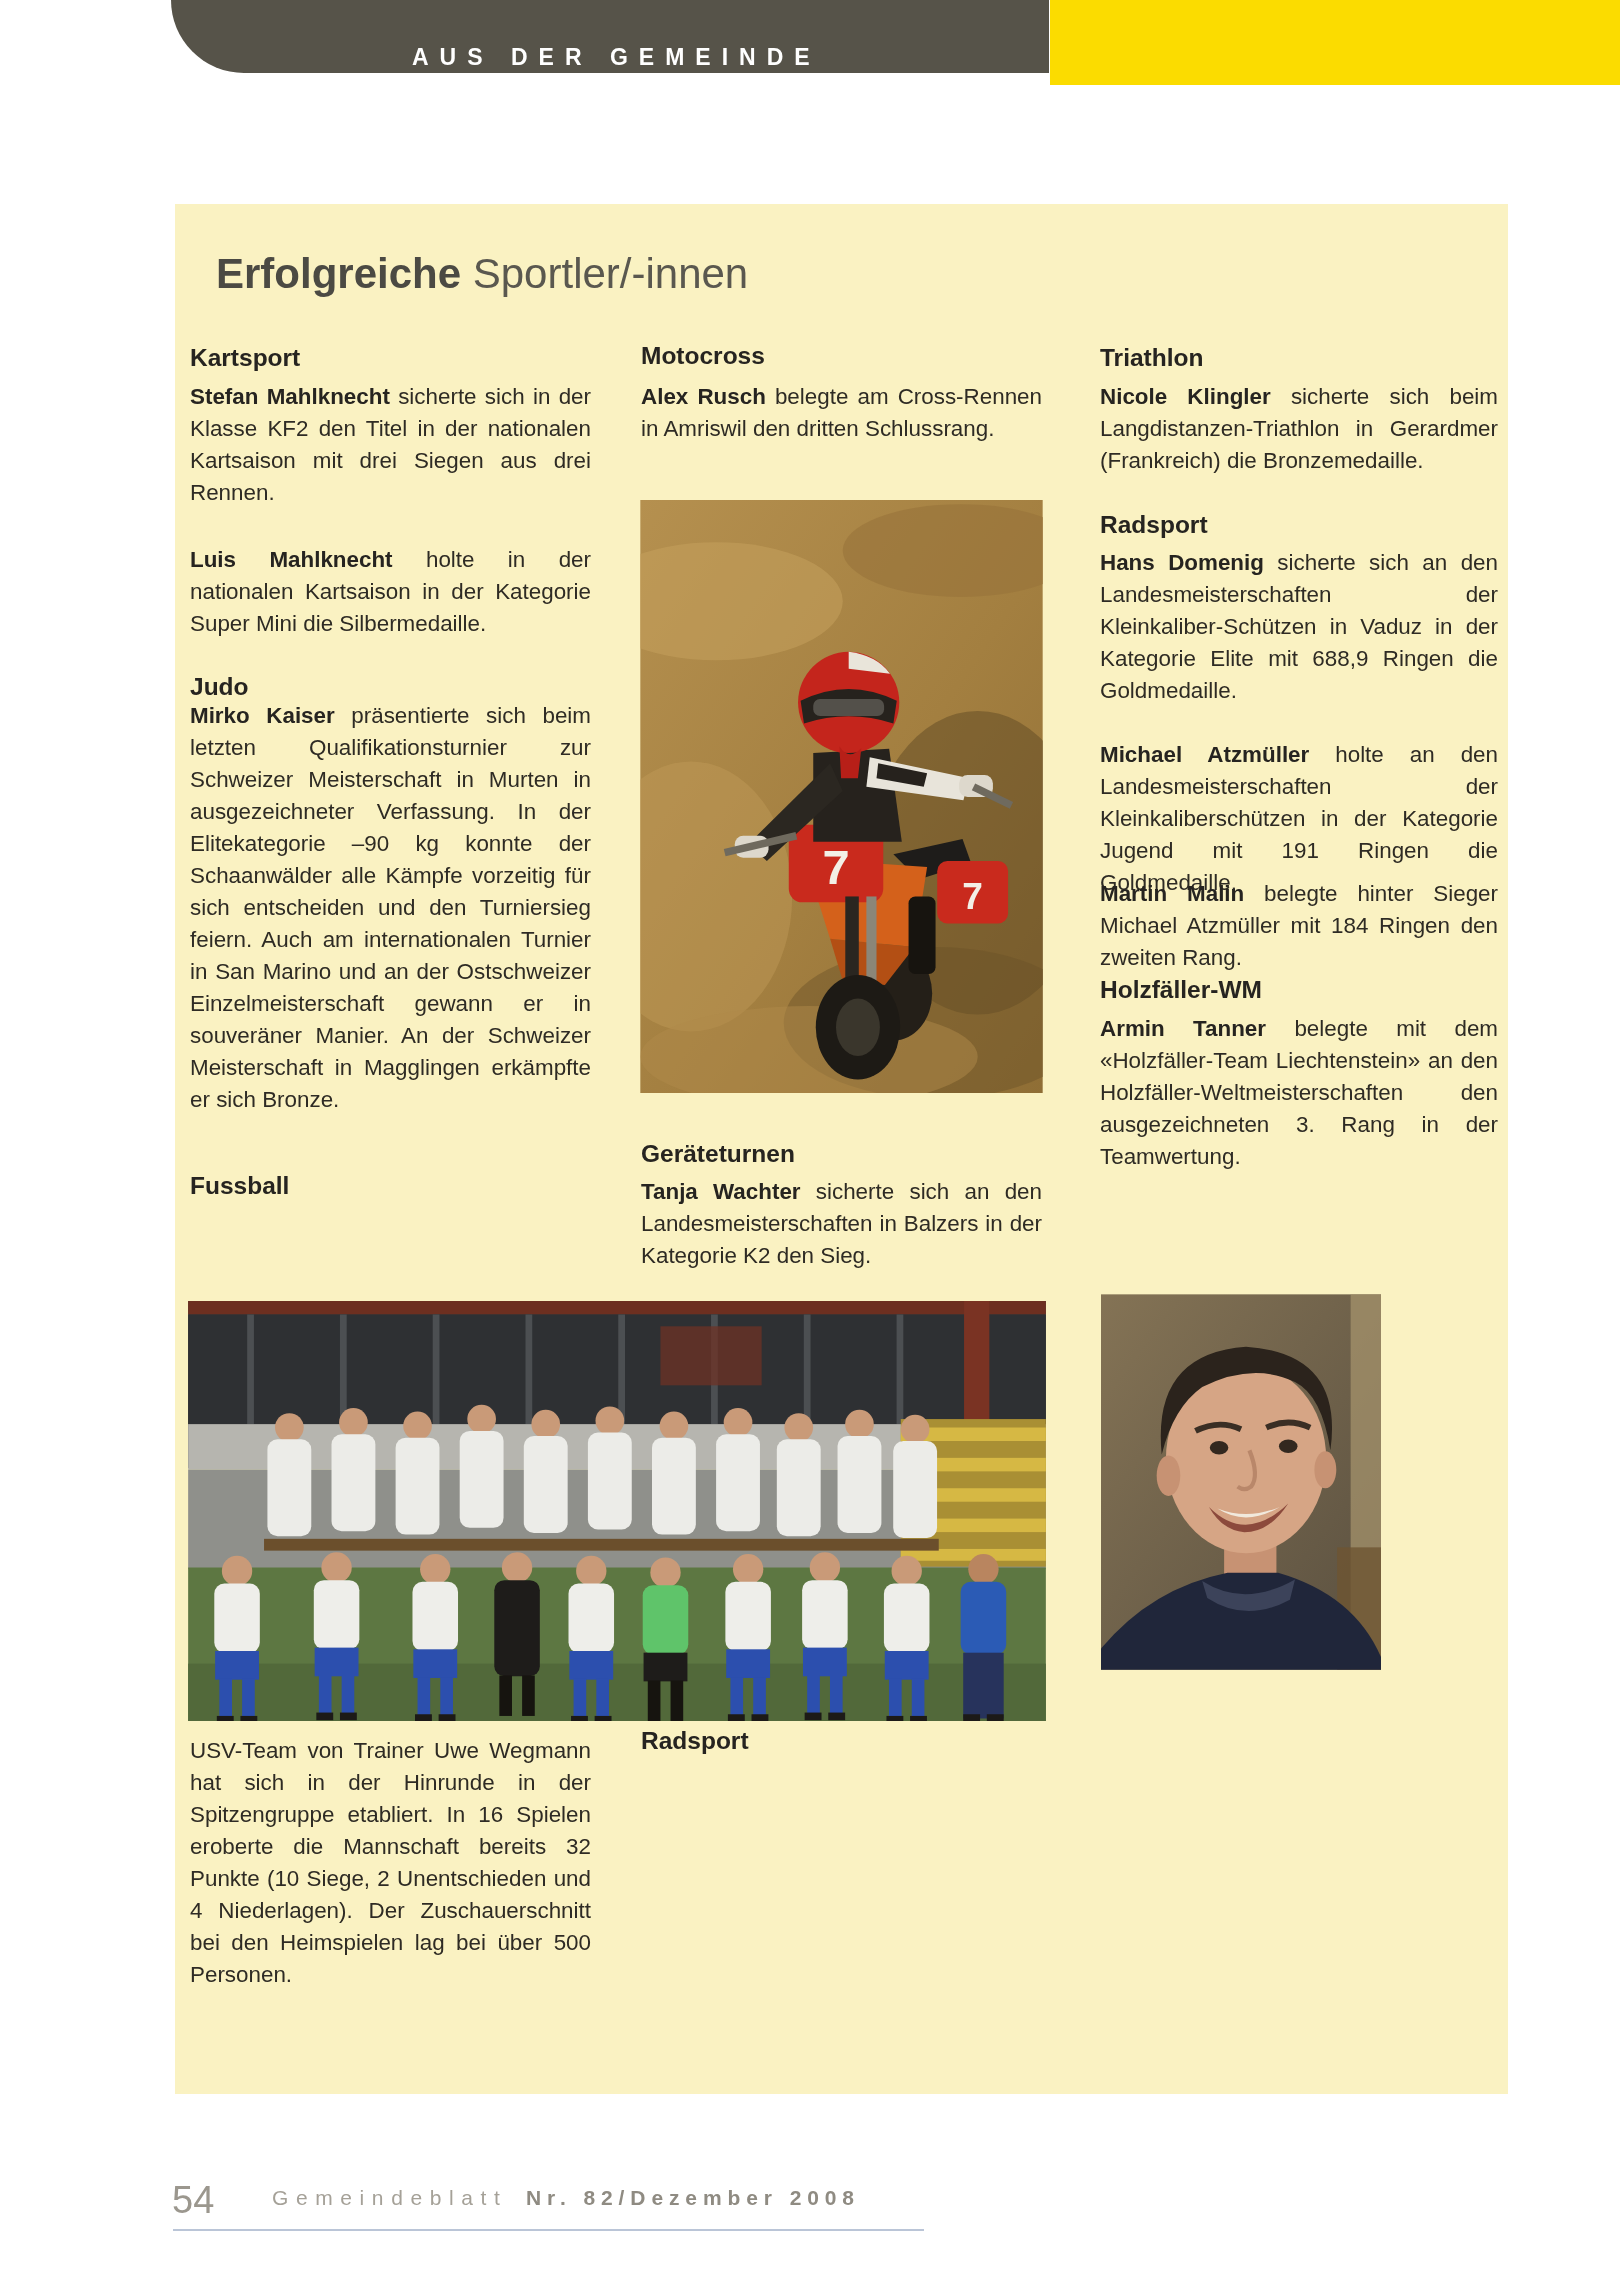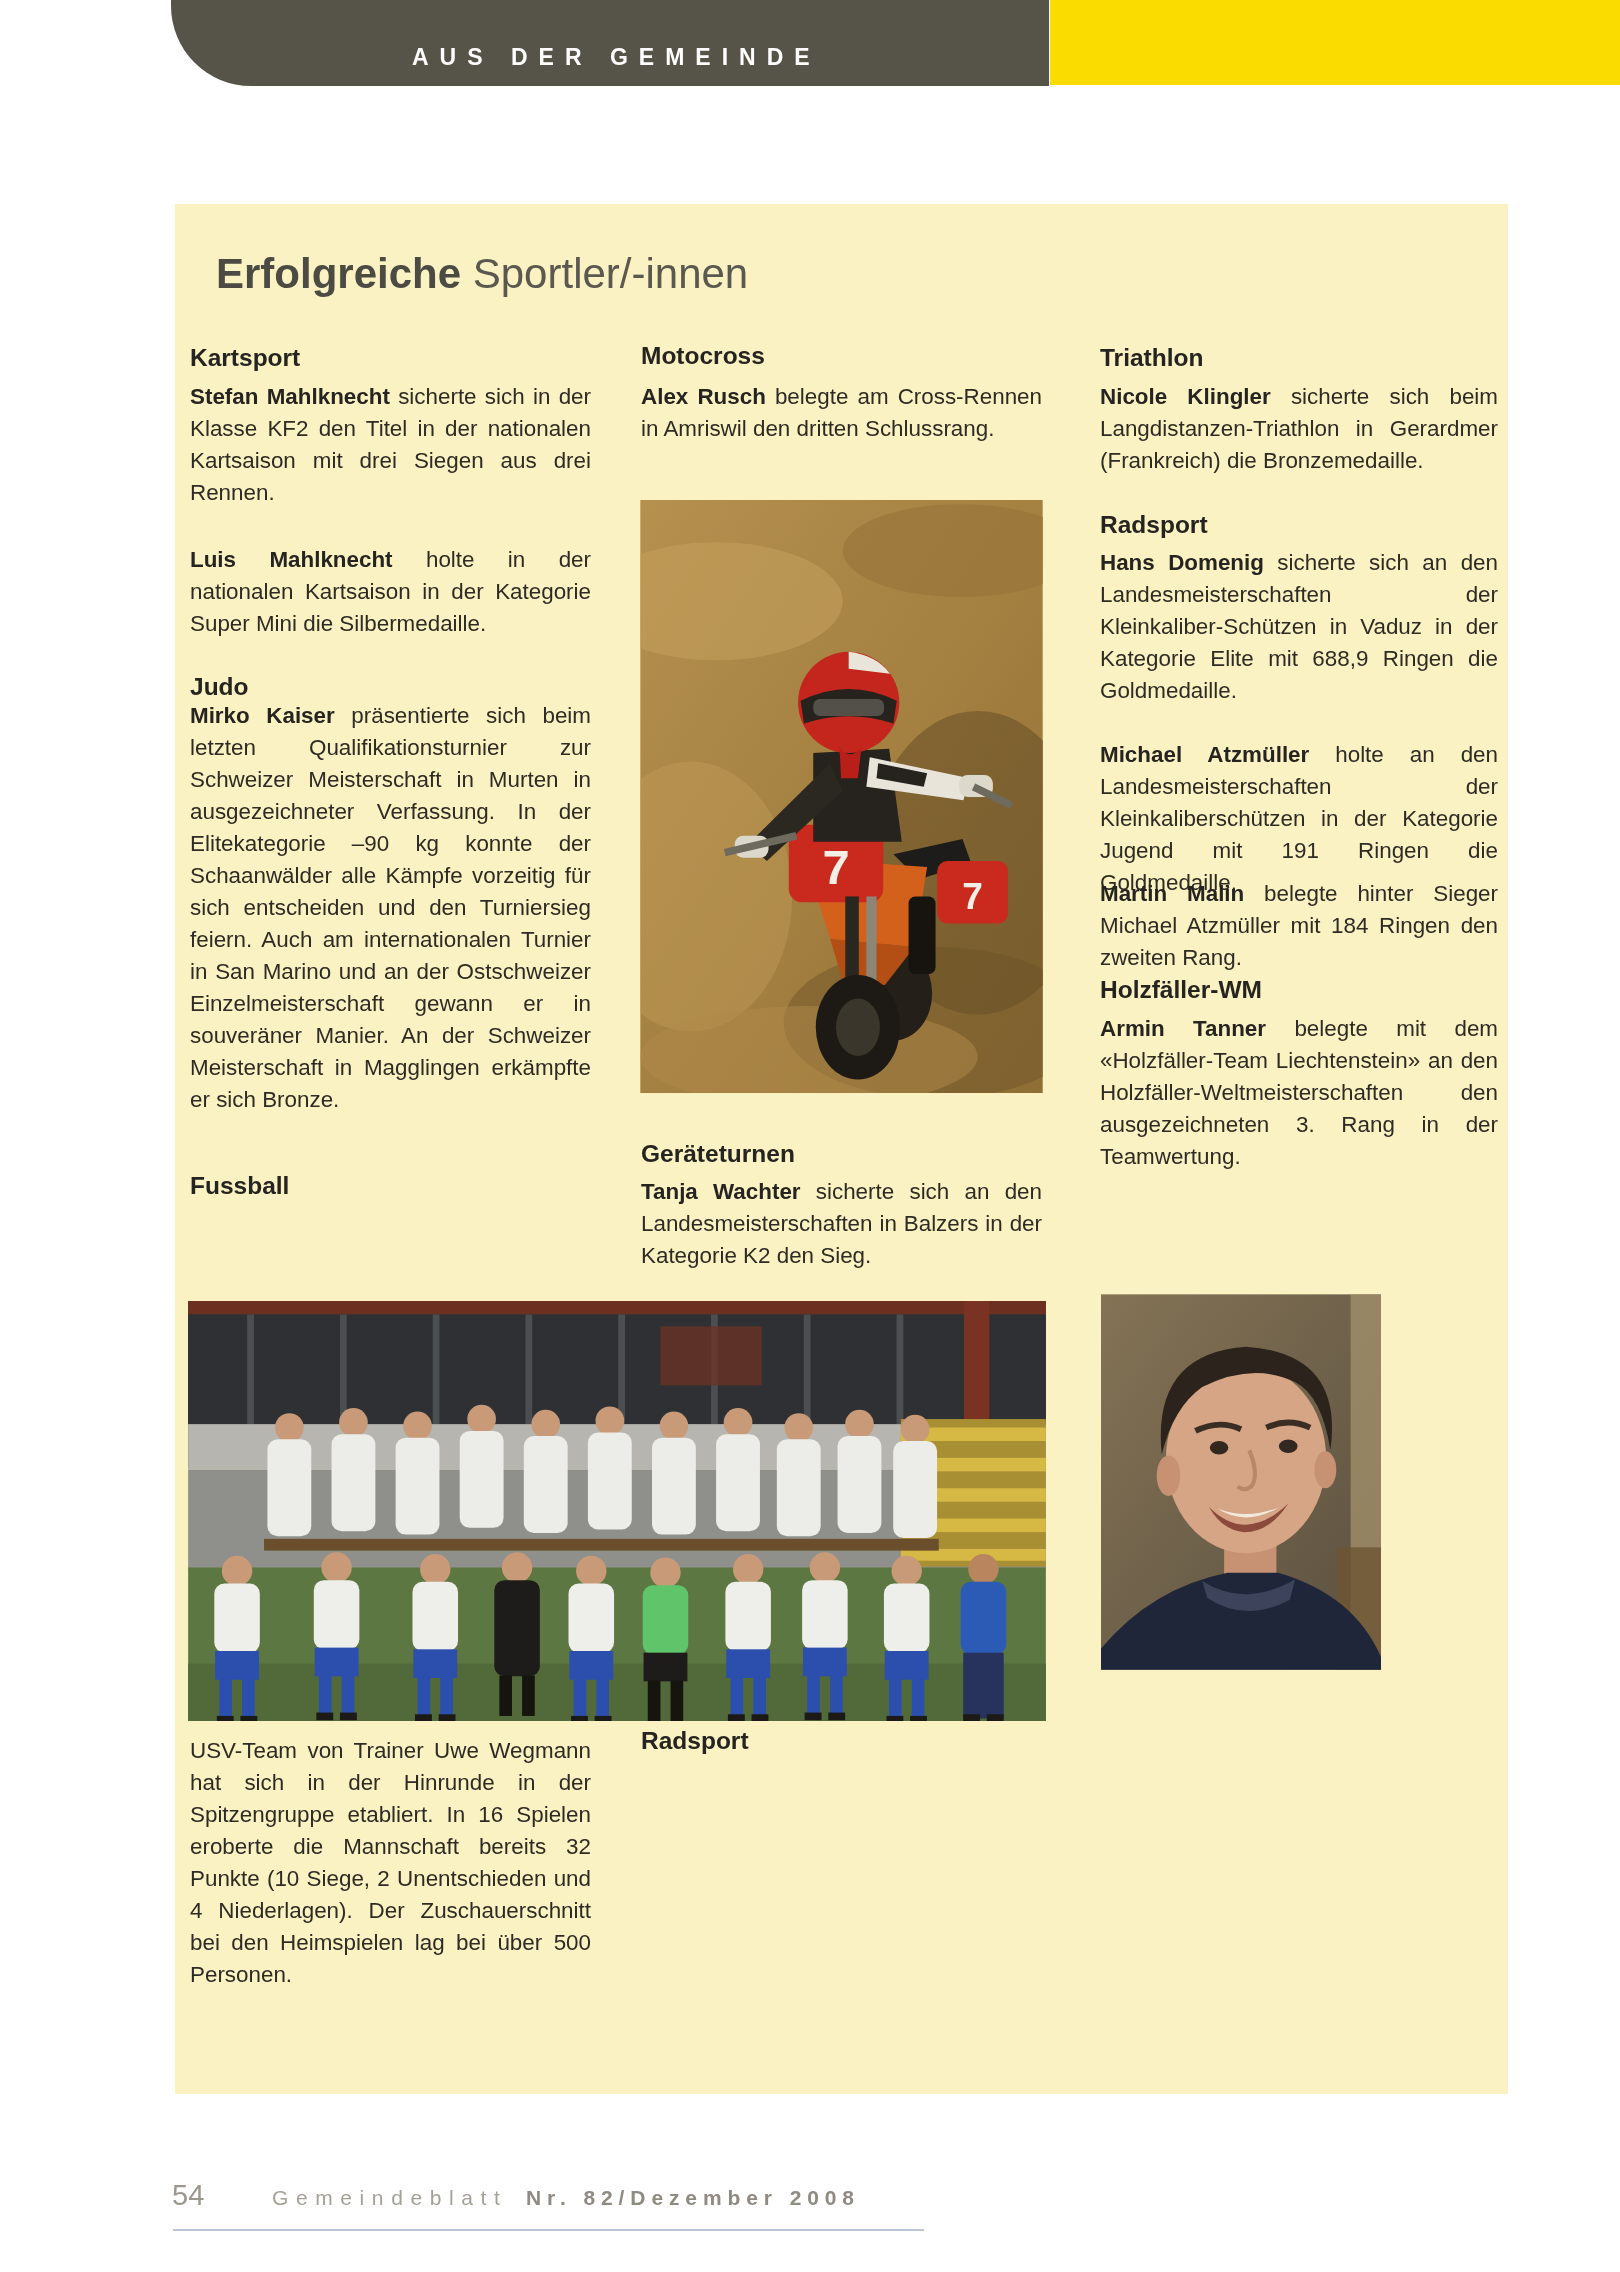--- a/index.html
+++ b/index.html
@@ -1,39 +1,39 @@
 <!DOCTYPE html>
 <html style="font-size:13.5px"><head>
 <meta charset="utf-8">
 <style>
   html,body{margin:0;padding:0;background:#e8e8e8;}
   .page{position:relative;width:1620px;height:2273px;background:#ffffff;overflow:hidden;
         font-family:"Liberation Sans",sans-serif;}
   
-  .header-bar{position:absolute;left:171px;top:0;width:878px;height:86px;
+  .header-bar{position:absolute;left:171px;top:0;width:878px;height:73px;
               background:#565349;border-bottom-left-radius:80px;}
   .header-label{position:absolute;left:241px;top:44px;color:#ffffff;font-size:23px;
                 font-weight:bold;letter-spacing:11px;white-space:nowrap;}
   .yellow-bar{position:absolute;left:1050px;top:0;width:570px;height:85px;background:#fbdc00;}
   
   .panel{position:absolute;left:175px;top:204px;width:1333px;height:1890px;background:#faf2c2;}
   .page-title{position:absolute;left:192px;top:250px;font-size:42px;white-space:nowrap;}
   .title-bold{font-weight:bold;color:#4b4a43;margin-left:24px;}
   .title-light{font-weight:normal;color:#5a584f;text-align:right;}
   
   .col-heading{position:absolute;font-size:24.5px;font-weight:bold;color:#262420;white-space:nowrap;}
   .body-para{position:absolute;width:401px;font-size:22.4px;line-height:32px;
              text-align:justify;color:#2e2b24;}
   .body-para b{font-weight:bold;color:#262420;}
   .c1{left:190px;} .c2{left:641px;} .c3{left:1100px;}
   .c3w{width:398px;}
   
   .photo{position:absolute;display:block;}
   
-  .footer-num{position:absolute;left:172px;top:2179px;font-size:29px;color:#9b978e;}
+  .footer-num{position:absolute;left:172px;top:2179px;font-size:38px;color:#9b978e;}
   .footer-line-text{position:absolute;left:272px;top:2186px;font-size:21px;white-space:nowrap;}
   .footer-pub{color:#a5a198;letter-spacing:7.6px;}
   .footer-issue{color:#8f8b82;font-weight:bold;letter-spacing:5.9px;margin-left:18.6px;}
   .footer-rule{position:absolute;left:173px;top:2229px;width:751px;height:1.7px;background:#bac5d7;}
 </style>
 </head>
 <body>
 
 <div class="page">
 

